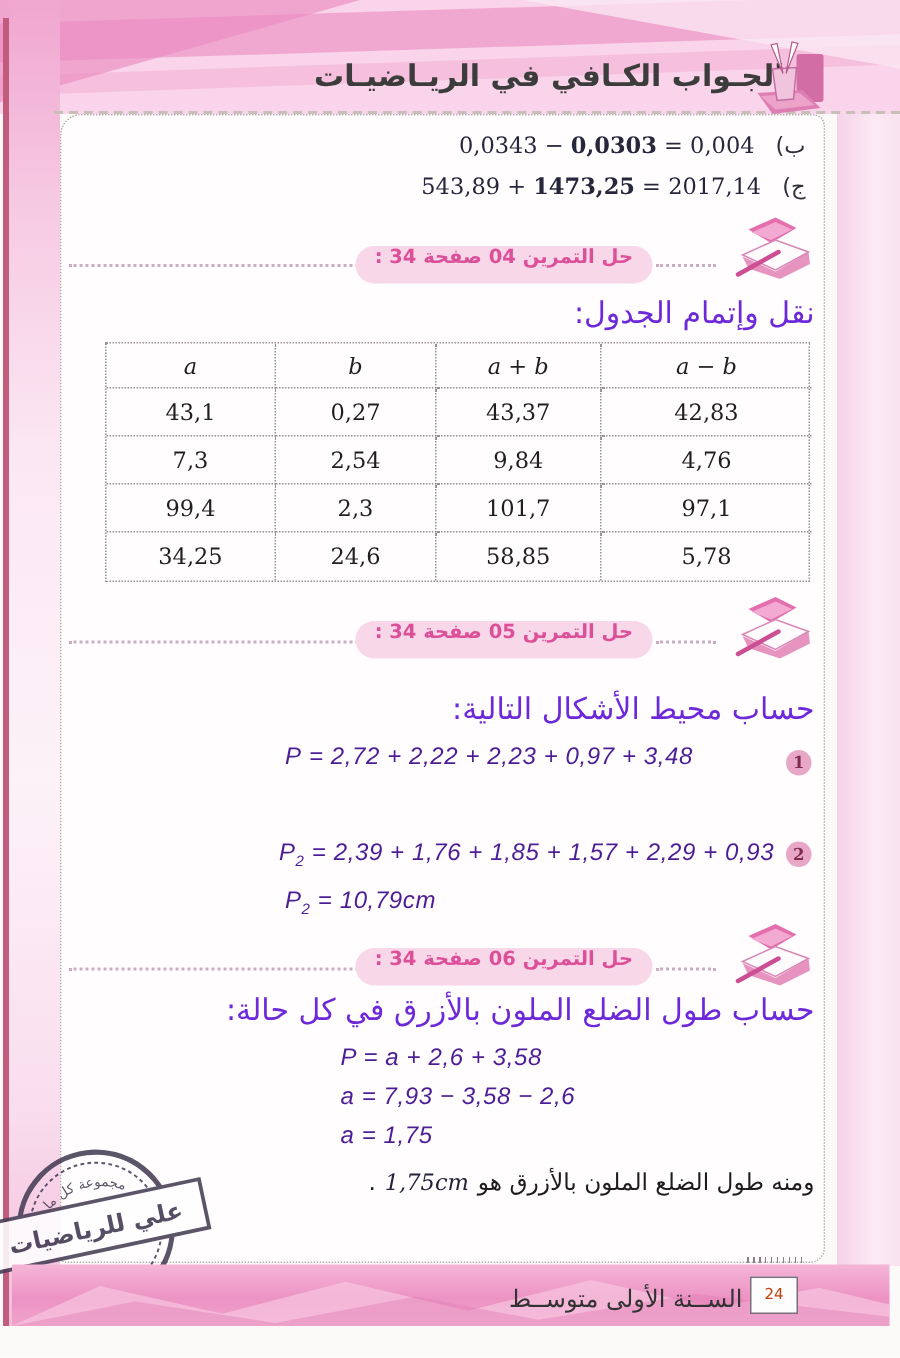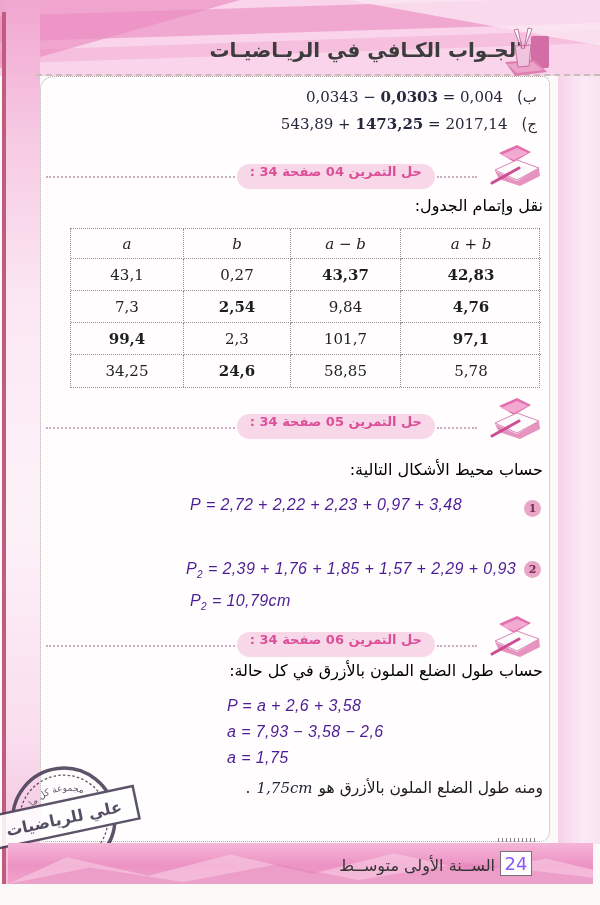--- a/index.html
+++ b/index.html
@@ -33,32 +33,32 @@
   .eq b{font-weight:bold;}
 
   
   .pill{position:absolute;right:165px;height:25px;background:#f8d7e9;border-radius:13px;
     display:flex;align-items:flex-start;padding:0 13px;}
   .pill-text{direction:rtl;font-size:13px;font-weight:bold;color:#dc4f99;white-space:nowrap;}
   .dotline{position:absolute;height:0;border-top:2px dotted #c9aec0;}
   .book-icon{position:absolute;right:55px;width:56px;height:52px;}
 
   
-  .instruction{position:absolute;right:57px;direction:rtl;font-size:16px;color:#000000;}
+  .instruction{position:absolute;right:57px;direction:rtl;font-size:20px;color:#6d28d9;}
 
   
   .ctable{position:absolute;left:70px;top:228px;width:470px;display:grid;
     grid-template-columns:113px 107px 110px 140px;grid-template-rows:30px 32px 32px 32px 32px;
     border:1.5px dotted #9a8f96;box-sizing:border-box;}
   .tc{display:flex;align-items:center;justify-content:center;font-family:"DejaVu Serif",serif;
     font-size:15px;color:#1f1f1f;border-right:1.5px dotted #9a8f96;border-bottom:1.5px dotted #9a8f96;}
   .tc:nth-child(4n){border-right:none;}
   .tc:nth-child(n+17){border-bottom:none;}
   .th{font-style:italic;}
-  .b{font-weight:bold;}
+  .b{font-weight:normal;}
 
   
   .mathline{position:absolute;direction:ltr;font-family:Liberation Sans, sans-serif;font-style:italic;
     font-size:16px;color:#4c1d95;letter-spacing:.4px;}
   .mathline sub{font-size:10px;}
   .badge{position:absolute;width:17px;height:17px;border-radius:50%;background:#e8a7c7;
     color:#7e2c50;font-family:"DejaVu Serif",serif;font-weight:bold;font-size:11px;
     display:flex;align-items:center;justify-content:center;}
 
   
@@ -71,21 +71,21 @@
 
   
   .footer-bar{position:absolute;left:8px;top:843px;width:585px;height:41px;
     background:linear-gradient(180deg,#f5b5d7 0%,#ec93c4 55%,#f0a3cc 100%);overflow:hidden;}
   .wave1{position:absolute;inset:0;background:#f8cde2;opacity:.6;
     clip-path:polygon(0 100%,10% 35%,24% 80%,38% 28%,52% 75%,66% 25%,80% 70%,92% 38%,100% 65%,100% 100%);}
   .wave2{position:absolute;inset:0;background:#e37fb6;opacity:.45;
     clip-path:polygon(0 100%,14% 60%,30% 95%,46% 52%,60% 90%,78% 48%,100% 85%,100% 100%);}
   .page-num-box{position:absolute;left:500px;top:851px;width:30px;height:23px;background:#fdfdfd;
     border:1px solid #7a6f7a;display:flex;align-items:center;justify-content:center;
-    font-size:18px;color:#8b5cf6;}
+    font-size:10px;color:#c2410c;}
   .footer-ticks{position:absolute;left:498px;top:838px;width:40px;height:4px;
     background:repeating-linear-gradient(90deg,#8a7f8a 0 1px,transparent 1px 4px);}
   .footer-label{position:absolute;right:105px;top:856px;direction:rtl;font-size:16px;color:#333;}
 </style>
 </head>
 <body>
 
 <div class="page">
 
   <div class="top-band">
@@ -132,22 +132,22 @@
     <path d="M6 30 L10 38 L31 45 L51 35 L50 27 L28 40 Z" fill="#e793c0"></path>
     <path d="M6 29 L28 19 L50 27 L28 39 Z" fill="#fdfbfc" stroke="#d887b5" stroke-width="1"></path>
     <path d="M3 42 L30 27" stroke="#cc4f94" stroke-width="3" stroke-linecap="round"></path>
   </svg>
 
   <div class="instruction" style="top:196px;">نقل وإتمام الجدول:</div>
 
   <div class="ctable">
     <div class="tc th">a</div>
     <div class="tc th">b</div>
+    <div class="tc th">a + b</div>
     <div class="tc th">a − b</div>
-    <div class="tc th">a + b</div>
 
     <div class="tc">43,1</div>
     <div class="tc">0,27</div>
     <div class="tc b">43,37</div>
     <div class="tc b">42,83</div>
 
     <div class="tc">7,3</div>
     <div class="tc b">2,54</div>
     <div class="tc">9,84</div>
     <div class="tc b">4,76</div>

